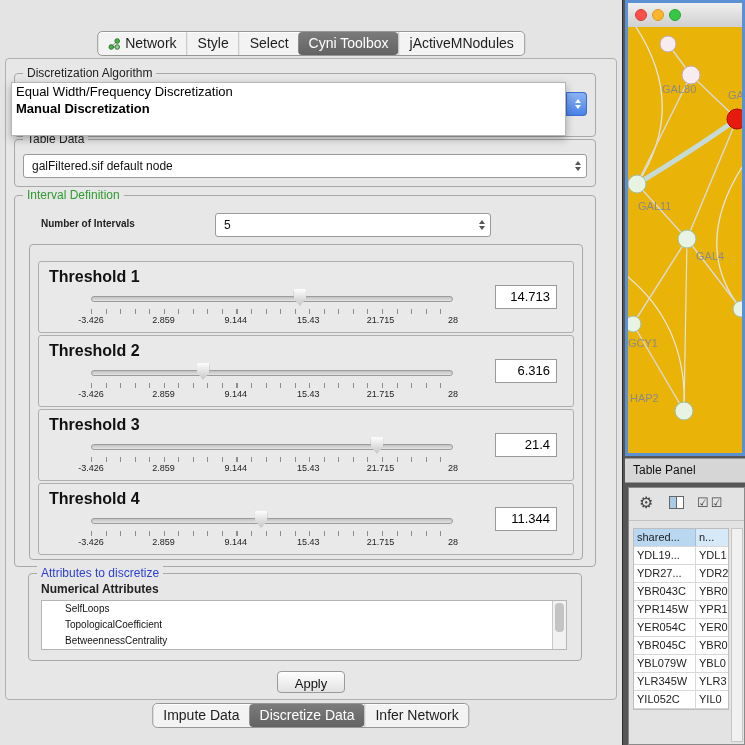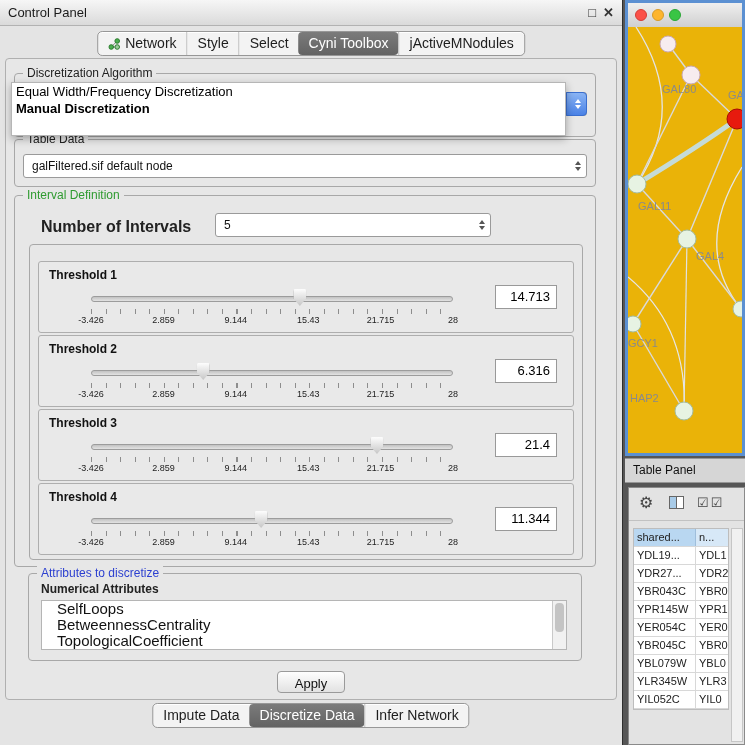--- a/index.html
+++ b/index.html
@@ -42,21 +42,21 @@
   .bluecap .spin .down{border-top:4px solid #fff;}
   
   .popup{position:absolute;left:5px;top:23px;width:553px;height:52px;background:#fff;
     border:1px solid #b6b6b6;box-shadow:0 3px 8px rgba(0,0,0,.3);z-index:9;}
   .popup .phead{text-align:center;color:#b3b3b3;font-size:12px;padding-top:3px;}
   .popup .opt{font-size:13px;padding:1px 4px;color:#000;}
   .popup .opt.bold{font-weight:bold;}
   
   .tbox{position:absolute;left:8px;width:534px;height:70px;border:1px solid #aeaeae;border-radius:3px;background:#e9e9e9;}
   .tbox.t1{top:16px;}.tbox.t2{top:90px;}.tbox.t3{top:164px;}.tbox.t4{top:238px;}
-  .tlabel{position:absolute;left:10px;top:6px;font-weight:bold;font-size:12px;color:#111;}
+  .tlabel{position:absolute;left:10px;top:6px;font-weight:bold;font-size:16px;color:#111;}
   .slider{position:absolute;left:52px;right:120px;top:27px;height:18px;}
   .track{position:absolute;left:0;right:0;top:7px;height:4px;border:1px solid #9c9c9c;border-radius:3px;
     background:linear-gradient(#c2c2c2,#e3e3e3);}
   .thumb{position:absolute;top:0;width:13px;height:17px;transform:translateX(-50%);
     background:linear-gradient(#fdfdfd,#c6c6c6);
     clip-path:polygon(8% 0,92% 0,100% 12%,100% 55%,50% 100%,0 55%,0 12%);
     filter:drop-shadow(0 0 1px #6b6b6b);}
   .ticks{position:absolute;left:52px;right:120px;top:47px;height:5px;
     background-image:repeating-linear-gradient(to right,#8d8d8d 0,#8d8d8d 1px,transparent 1px,transparent 14.55px);}
   .ticklabels{position:absolute;left:52px;right:120px;top:53px;height:11px;font-size:9px;color:#222;}
@@ -65,21 +65,21 @@
   .ticklabels span:nth-child(2){left:20%;}
   .ticklabels span:nth-child(3){left:40%;}
   .ticklabels span:nth-child(4){left:60%;}
   .ticklabels span:nth-child(5){left:80%;}
   .ticklabels span:nth-child(6){left:100%;}
   .tvalue{position:absolute;right:16px;top:23px;width:54px;height:22px;background:#fff;border:1px solid #999;
     font-size:13px;line-height:22px;text-align:right;padding-right:6px;color:#000;}
   
   .attr-sub{position:absolute;left:12px;top:8px;font-weight:bold;font-size:12px;}
   .attr-list{position:absolute;left:12px;right:14px;top:26px;height:48px;background:#fff;border:1px solid #b5b5b5;overflow:hidden;}
-  .attr-list .li{font-size:15px;line-height:16px;padding-left:15px;color:#111;white-space:nowrap;}
+  .attr-list .li{font-size:10px;line-height:16px;padding-left:23px;color:#111;white-space:nowrap;}
   .vsb{position:absolute;right:0;top:0;bottom:0;width:13px;background:#f1f1f1;border-left:1px solid #c9c9c9;}
   .vsb .th{position:absolute;left:2px;right:2px;top:2px;height:60%;background:#c4c4c4;border-radius:4px;}
   
   .apply{position:absolute;left:50%;top:612px;transform:translateX(-50%);width:68px;height:22px;
     background:linear-gradient(#fefefe,#e2e2e2);border:1px solid #9a9a9a;border-radius:4px;
     font-size:13px;line-height:21px;text-align:center;color:#111;}
   
   .net{position:absolute;left:625px;top:0;width:120px;height:456px;background:#fff;box-sizing:border-box;
     border:3px solid #5b90d2;}
   .net-titlebar{position:absolute;left:0;top:0;width:100%;height:24px;
@@ -105,25 +105,20 @@
   .grow .c2{flex:1;padding-left:3px;overflow:hidden;white-space:nowrap;}
   .ghead{background:#e8e8e8;}
   .ghead .c1{background:#b9d7f1;border-right:1px solid #9fbedb;}
   .ghead .c2{background:#d7e8f7;}
   .tw-vsb{position:absolute;right:1px;top:40px;bottom:2px;width:12px;background:#f1f1f1;border:1px solid #c6c6c6;box-sizing:border-box;}
 </style>
 </head>
 <body>
 
 <div class="cp">
-  <div class="cp-titlebar">
-    <span class="cp-title">Control Panel</span>
-    <span class="wbtn min">□</span>
-    <span class="wbtn close">✕</span>
-  </div>
 
   <div class="strip strip-top">
     <div class="seg">
       <svg width="12" height="12">
         <line x1="3" y1="9" x2="9" y2="3" stroke="#888" stroke-width="1"></line>
         <line x1="3" y1="9" x2="9" y2="9" stroke="#888" stroke-width="1"></line>
         <circle cx="3" cy="9" r="2.3" fill="#4caf50" stroke="#2c7a2e"></circle>
         <circle cx="9" cy="3" r="2.3" fill="#4caf50" stroke="#2c7a2e"></circle>
         <circle cx="9" cy="9" r="2.3" fill="#9ccc9c" stroke="#2c7a2e"></circle>
       </svg>
@@ -168,21 +163,21 @@
         <span class="val">galFiltered.sif default node</span>
         <span class="spin">
             <i class="up"></i>
             <i class="down"></i>
           </span>
       </div>
     </div>
 
     <div class="group" style="left:8px;top:136px;width:580px;height:370px;">
       <span class="gtitle green">Interval Definition</span>
-      <div style="position:absolute;left:26px;top:22px;font-weight:bold;font-size:16px;">Number of Intervals</div>
+      <div style="position:absolute;left:26px;top:22px;font-weight:bold;font-size:10px;">Number of Intervals</div>
       <div class="combo" style="left:200px;top:17px;width:274px;height:22px;">
         <span class="val">5</span>
         <span class="spin">
             <i class="up"></i>
             <i class="down"></i>
           </span>
       </div>
 
       <div class="group" style="left:14px;top:48px;width:552px;height:314px;">
 
@@ -258,22 +253,22 @@
           <div class="tvalue">11.344</div>
         </div>
       </div>
     </div>
 
     <div class="group" style="left:22px;top:514px;width:552px;height:86px;">
       <span class="gtitle blue">Attributes to discretize</span>
       <div class="attr-sub">Numerical Attributes</div>
       <div class="attr-list">
         <div class="li">SelfLoops</div>
+        <div class="li">TopologicalCoefficient</div>
         <div class="li">BetweennessCentrality</div>
-        <div class="li">TopologicalCoefficient</div>
         <div class="vsb">
             <div class="th"></div>
           </div>
       </div>
     </div>
 
     <button class="apply">Apply</button>
   </div>
 
   <div class="strip strip-bottom">

